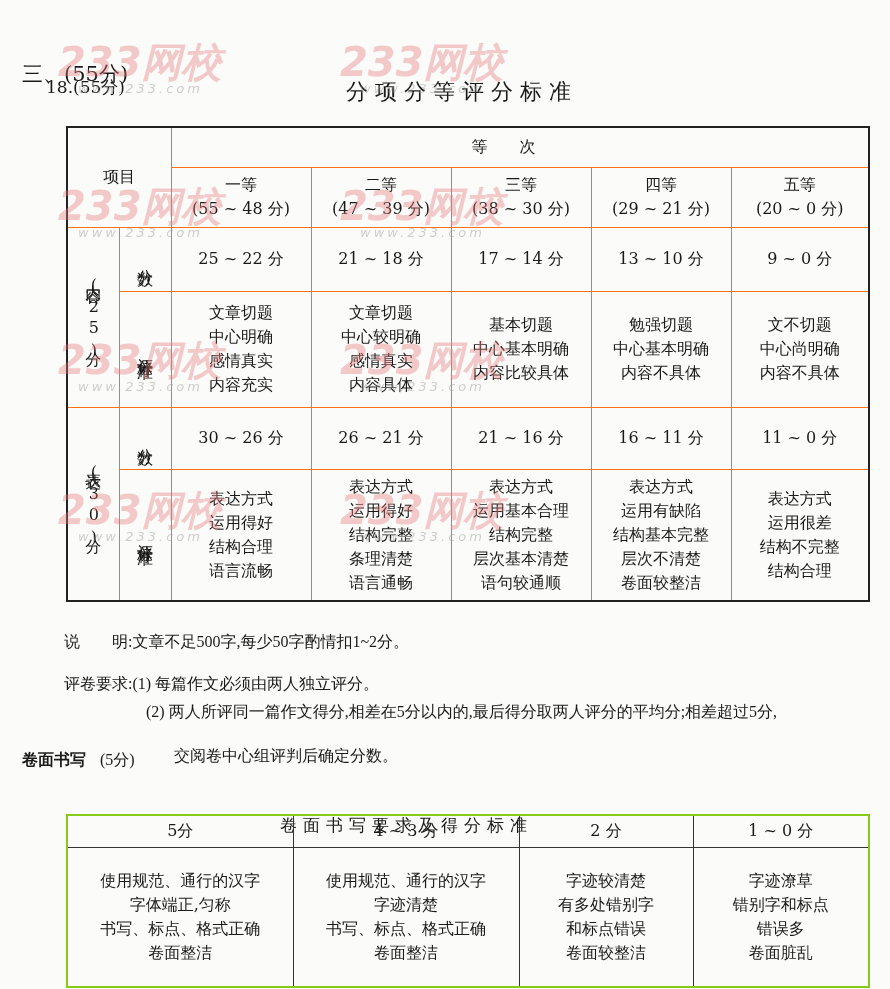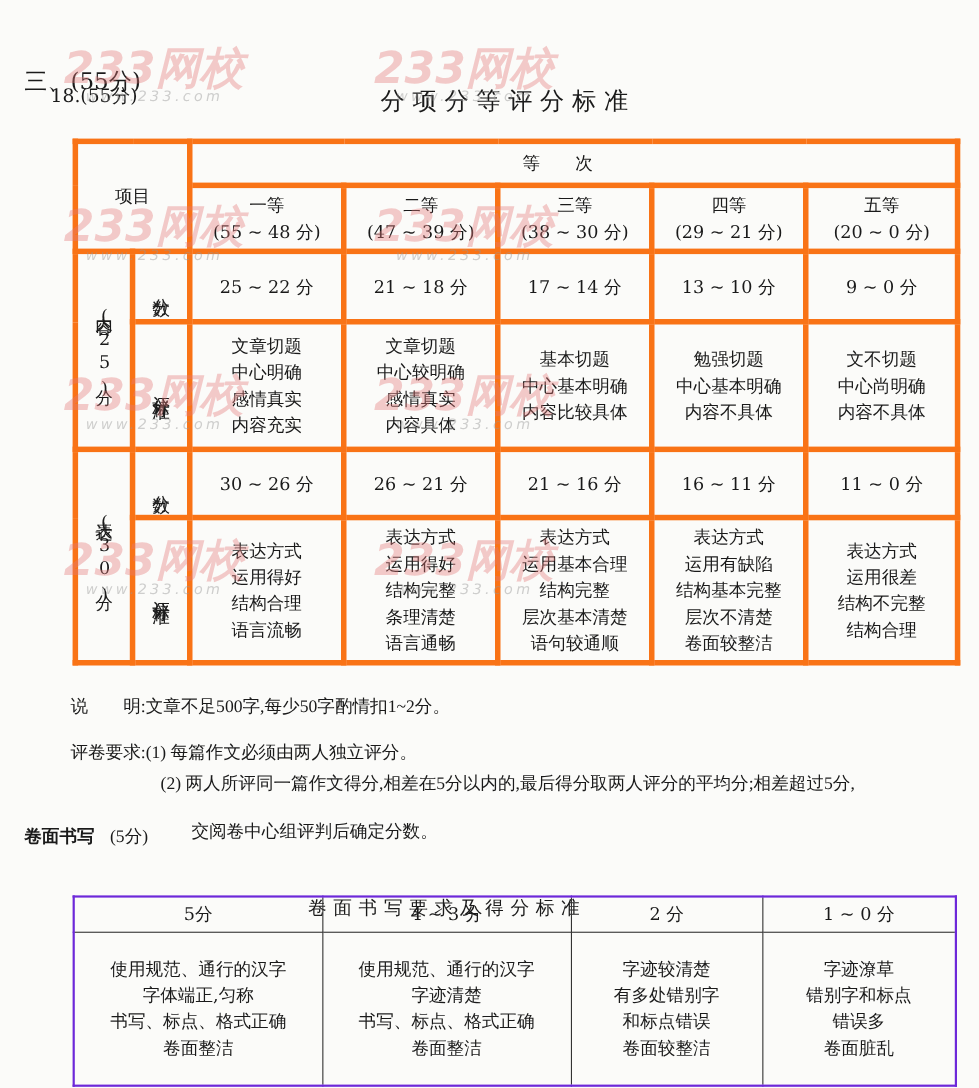--- a/index.html
+++ b/index.html
@@ -23,21 +23,21 @@
     .table-caption { left: 346px; top: 77px; font-size: 22px; letter-spacing: 7px; }
 
     
     table { border-collapse: collapse; table-layout: fixed; }
     .main-table {
       left: 66px; top: 126px;
       width: 802px;
       border: 2px solid #222;
     }
     .main-table td {
-      border: 5px solid #f97316;
+      border: 1px solid #f97316;
       text-align: center;
       vertical-align: middle;
       font-size: 16px;
       line-height: 24px;
       padding: 0;
     }
     .vert {
       writing-mode: vertical-rl;
       text-orientation: upright;
       letter-spacing: 2px;
@@ -54,21 +54,21 @@
     .note-3 { left: 146px; top: 702px; }
     .note-4 { left: 174px; top: 746px; }
     .hw-title { left: 22px; top: 750px; font-size: 16px; font-weight: bold; font-family: "DejaVu Sans", sans-serif; }
     .hw-title .pts { font-weight: normal; font-family: "Liberation Serif", serif; margin-left: 14px; }
     .hw-caption { left: 280px; top: 814px; font-size: 17px; letter-spacing: 6px; font-family: Liberation Serif, serif; }
 
     
     .hw-table {
       left: 66px; top: 814px;
       width: 804px;
-      border: 2px solid #6d28d9;
+      border: 2px solid #84cc16;
     }
     .hw-table td {
       border: 1px solid #333;
       text-align: center;
       vertical-align: middle;
       font-size: 16px;
       line-height: 24px;
       padding: 0;
     }
 

